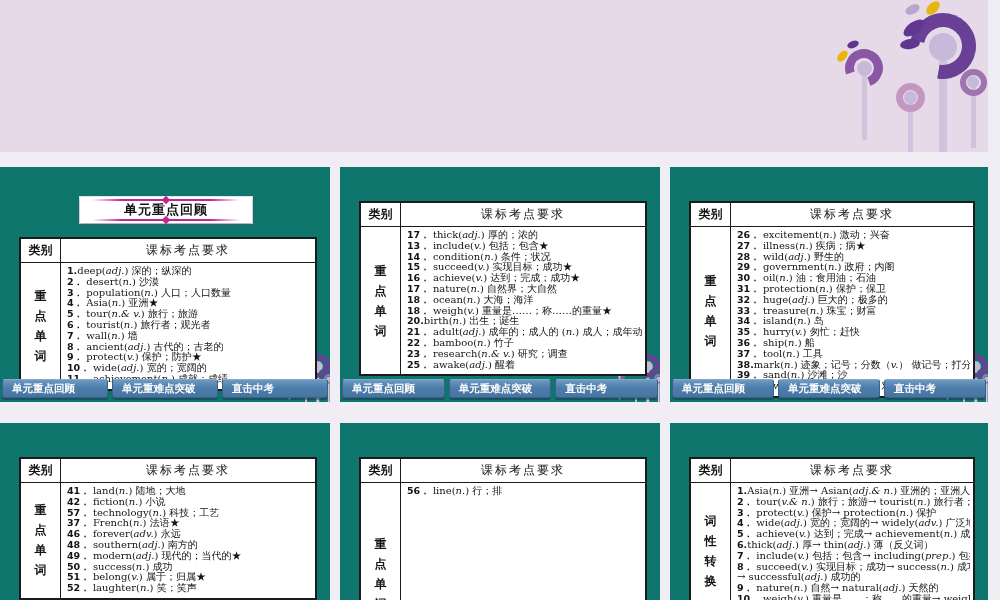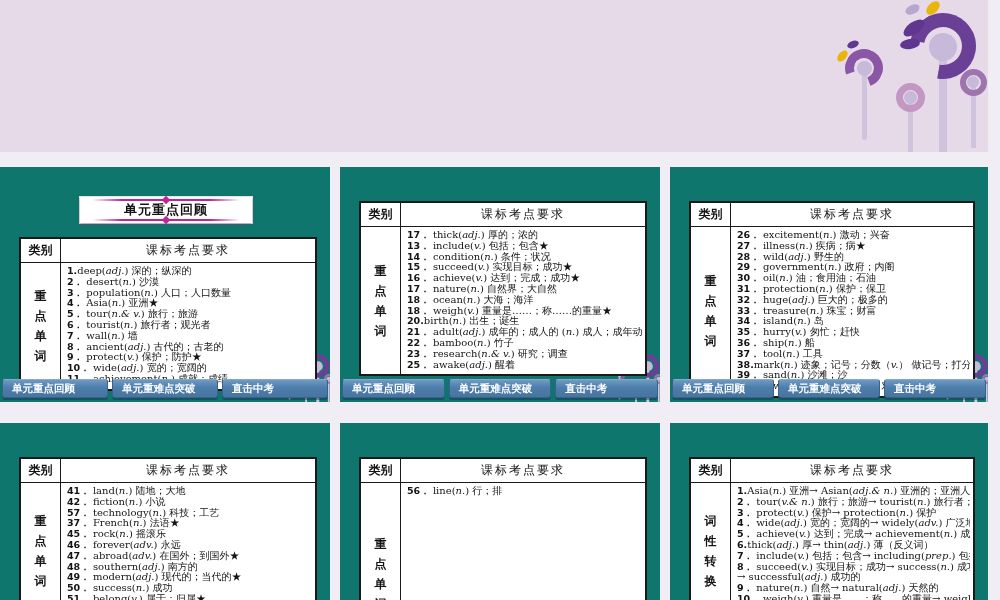--- a/index.html
+++ b/index.html
@@ -280,23 +280,21 @@
       </div>
       <div class="tbody">
         <div class="cat-cell">
           <span class="cat-label">重<br>点<br>单<br>词</span>
         </div>
         <div class="rows">
               <div class="row"><b>41．</b> land(<i>n.</i>) 陆地；大地</div>
               <div class="row"><b>42．</b> fiction(<i>n.</i>) 小说</div>
               <div class="row"><b>57．</b> technology(<i>n.</i>) 科技；工艺</div>
               <div class="row"><b>37．</b> French(<i>n.</i>) 法语★</div>
-              <div class="row"><b>45．</b> rock(<i>n.</i>) 摇滚乐</div>
               <div class="row"><b>46．</b> forever(<i>adv.</i>) 永远</div>
-              <div class="row"><b>47．</b> abroad(<i>adv.</i>) 在国外；到国外★</div>
               <div class="row"><b>48．</b> southern(<i>adj.</i>) 南方的</div>
               <div class="row"><b>49．</b> modern(<i>adj.</i>) 现代的；当代的★</div>
               <div class="row"><b>50．</b> success(<i>n.</i>) 成功</div>
               <div class="row"><b>51．</b> belong(<i>v.</i>) 属于；归属★</div>
               <div class="row"><b>52．</b> laughter(<i>n.</i>) 笑；笑声</div>
             </div>
       </div>
     </div>
 
 </div>

